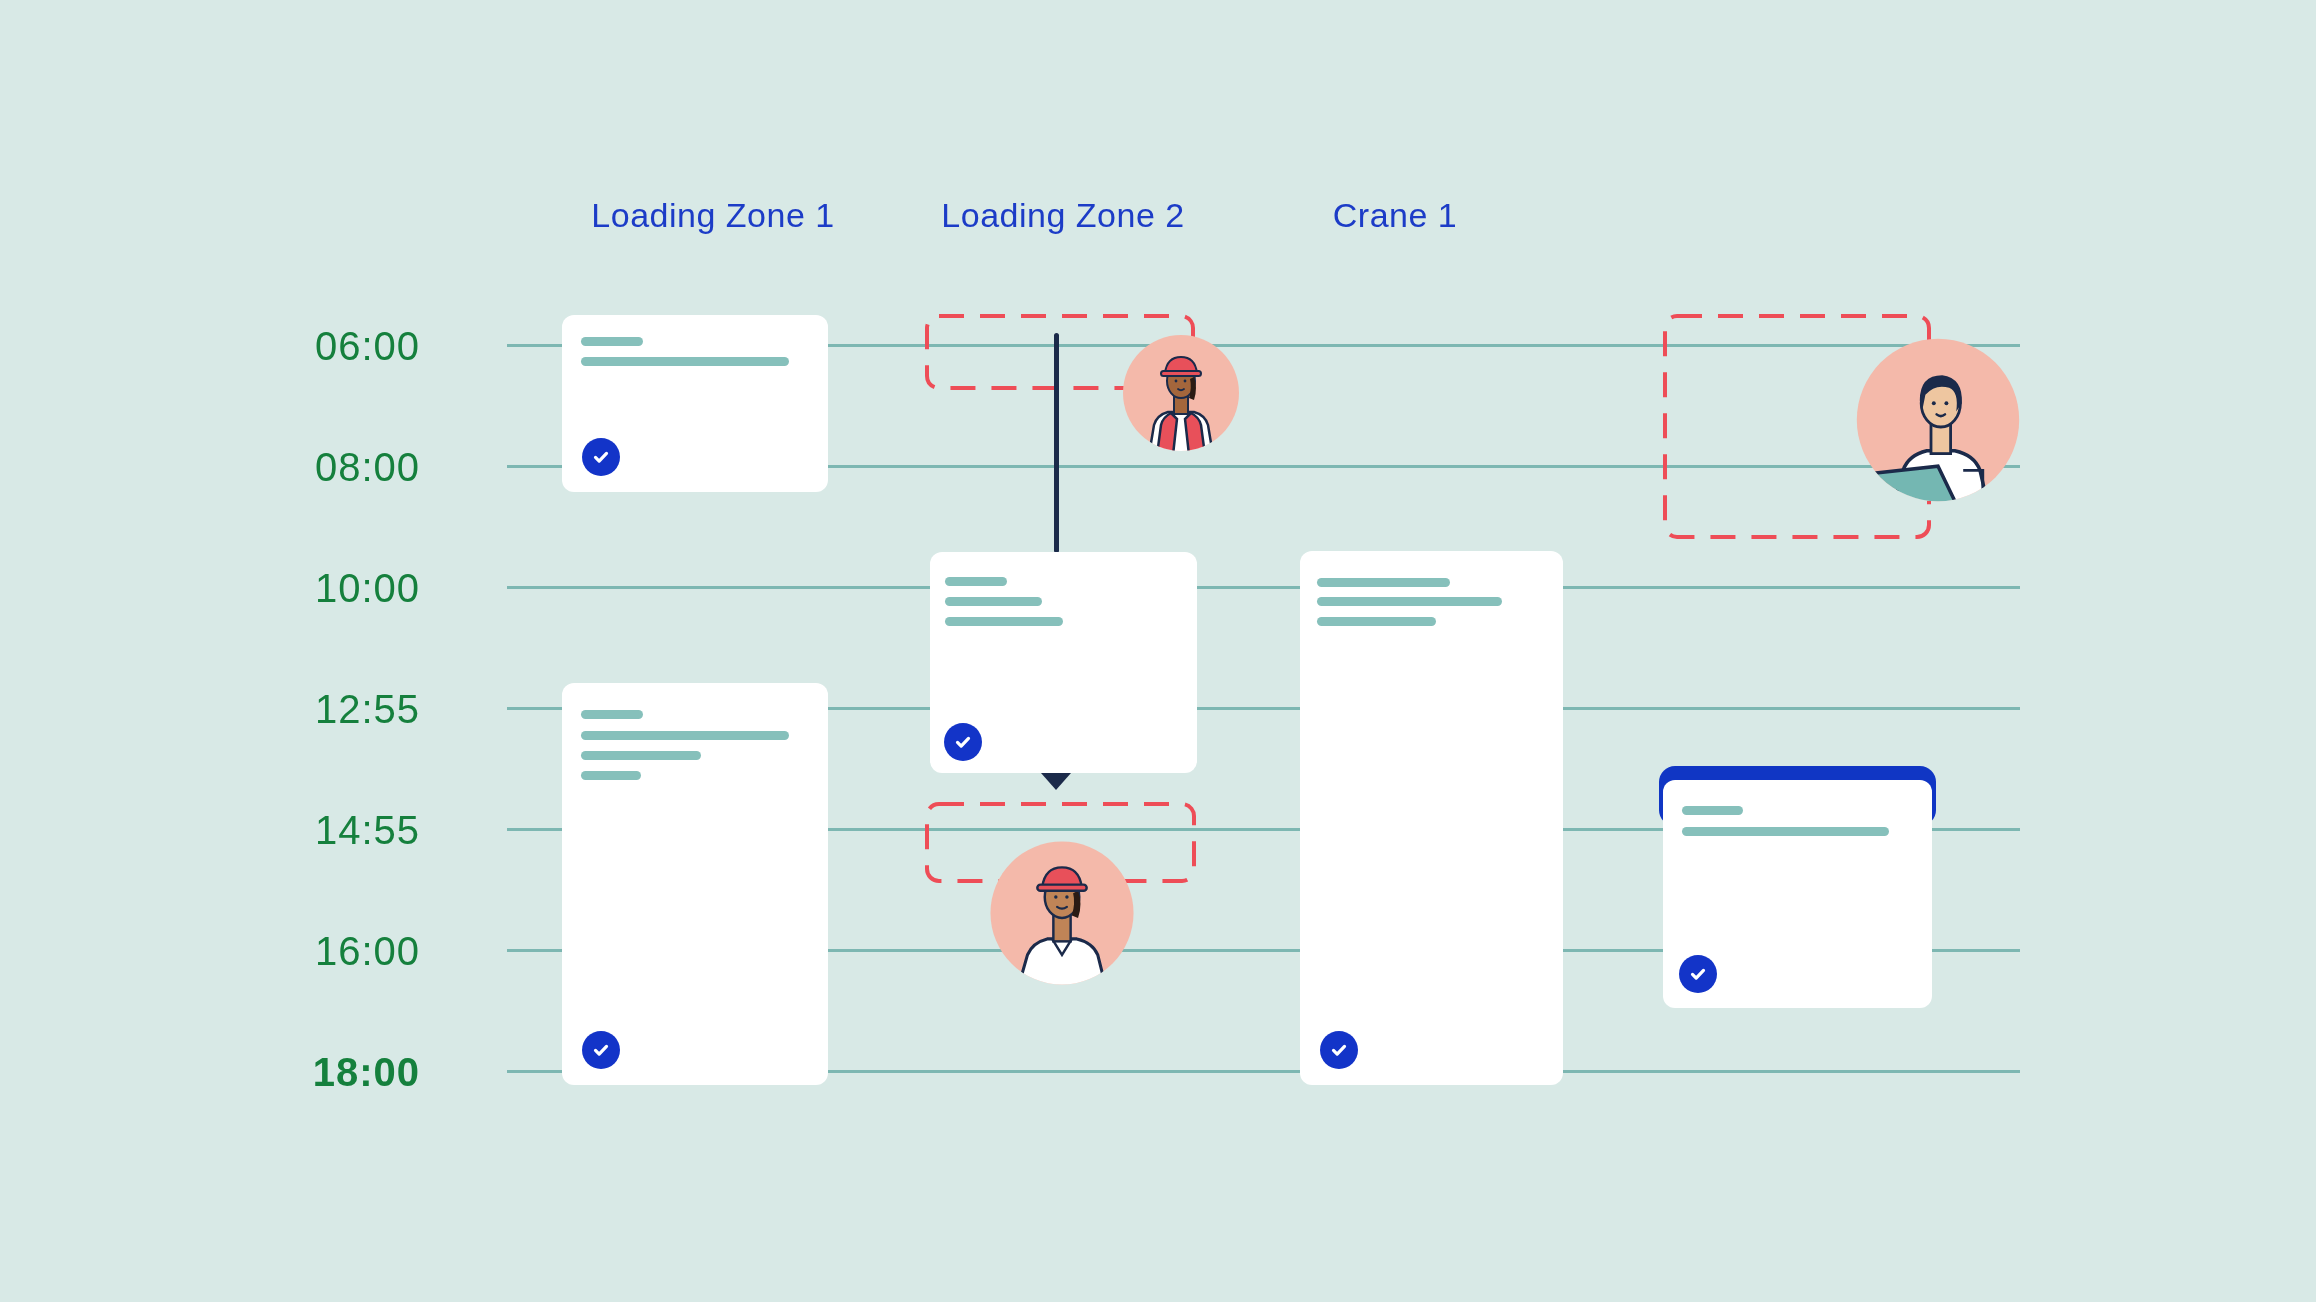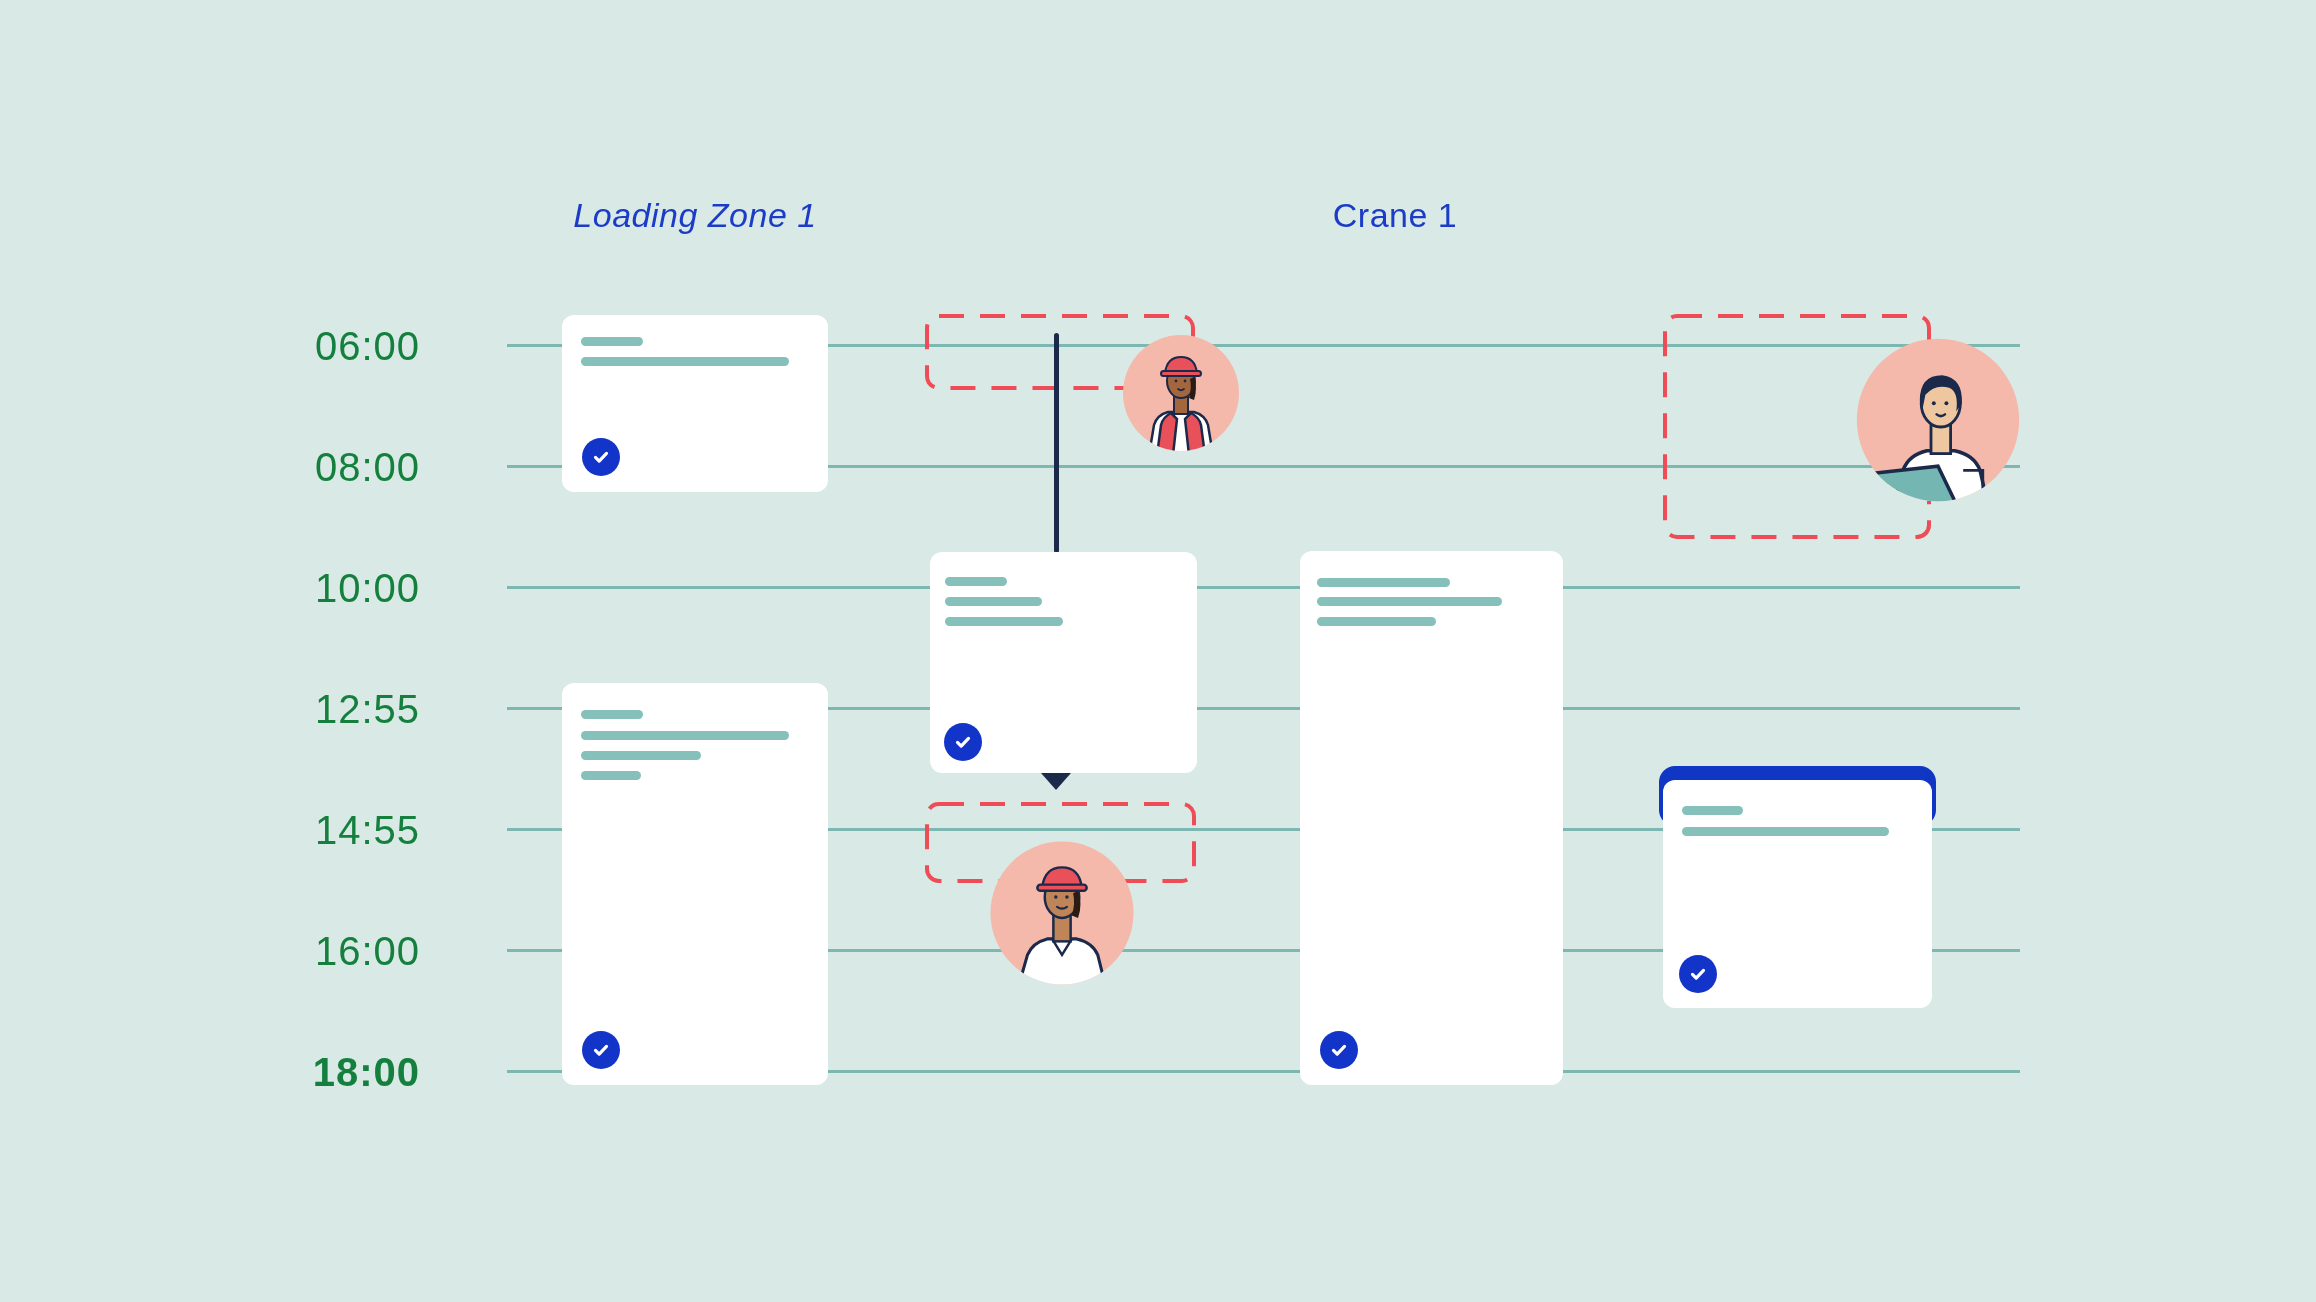--- a/index.html
+++ b/index.html
@@ -99,21 +99,22 @@
     z-index: 4;
   }
   .avatar { position: absolute; z-index: 5; }
   .avatar svg { display: block; }
 </style>
 </head>
 <body>
 
 <div class="canvas">
 
-  <div class="col-header" style="left:525px;font-style:italic;">Loading Zone 1</div>
+  <div class="col-header" style="left:543px;">Loading Zone 1</div>
+  <div class="col-header" style="left:893px;">Loading Zone 2</div>
   <div class="col-header" style="left:1225px;">Crane 1</div>
 
   <div class="time-label" style="top:346px;">06:00</div>
   <div class="time-label" style="top:467px;">08:00</div>
   <div class="time-label" style="top:588px;">10:00</div>
   <div class="time-label" style="top:709px;">12:55</div>
   <div class="time-label" style="top:830px;">14:55</div>
   <div class="time-label" style="top:951px;">16:00</div>
   <div class="time-label" style="top:1072px;font-weight:bold;">18:00</div>
 

